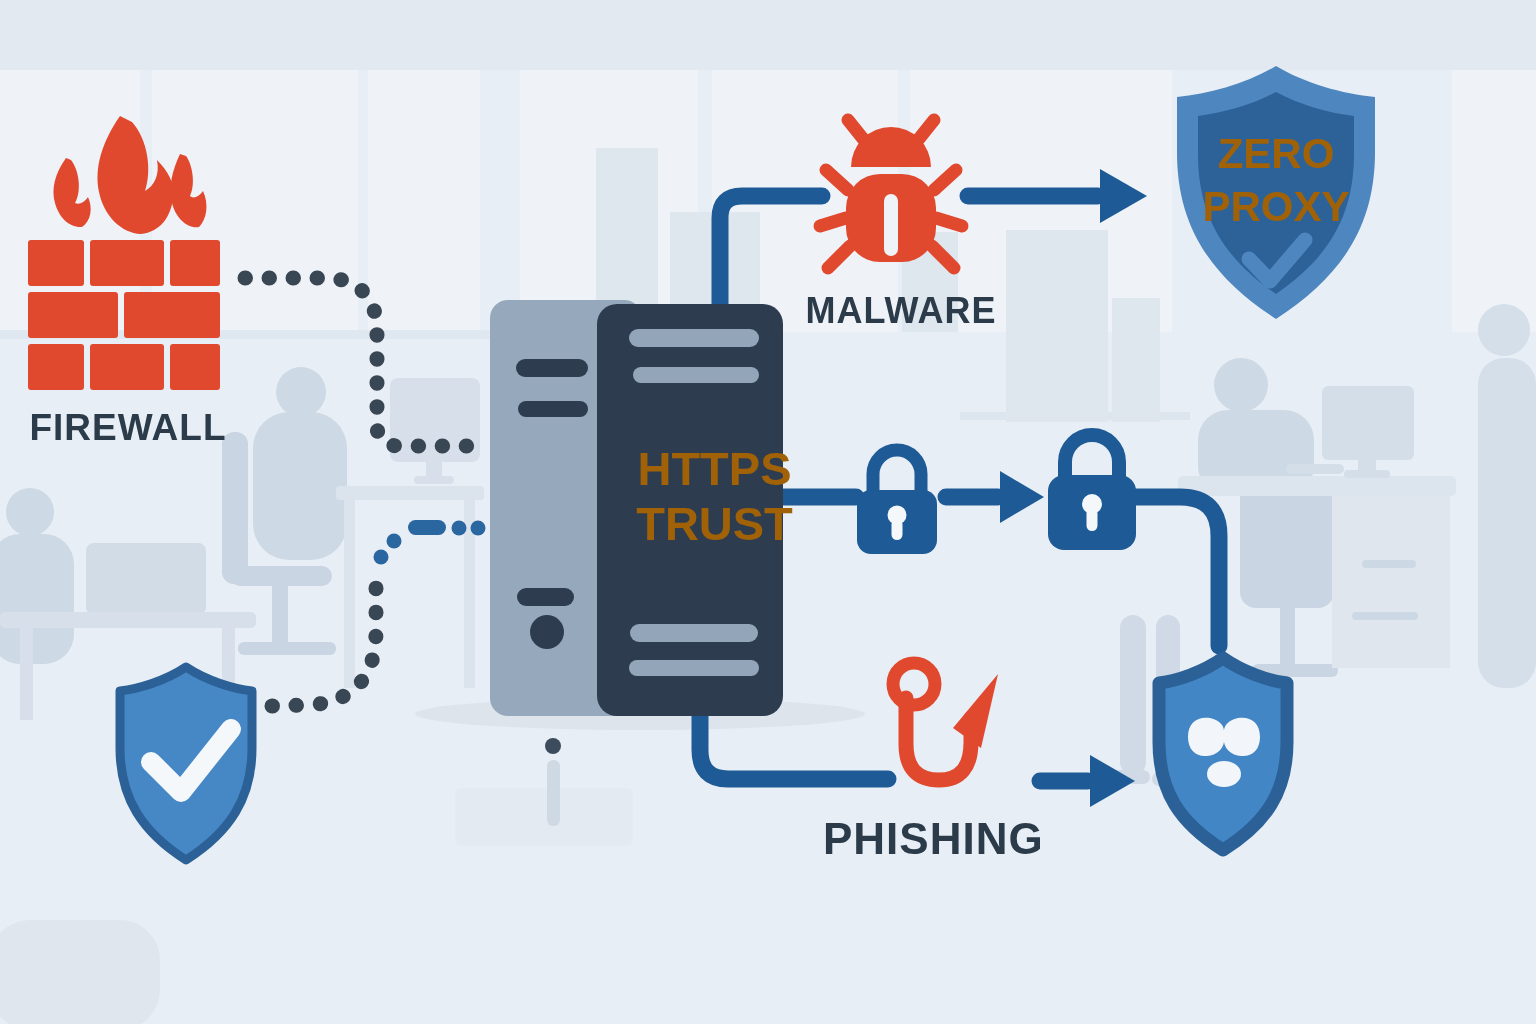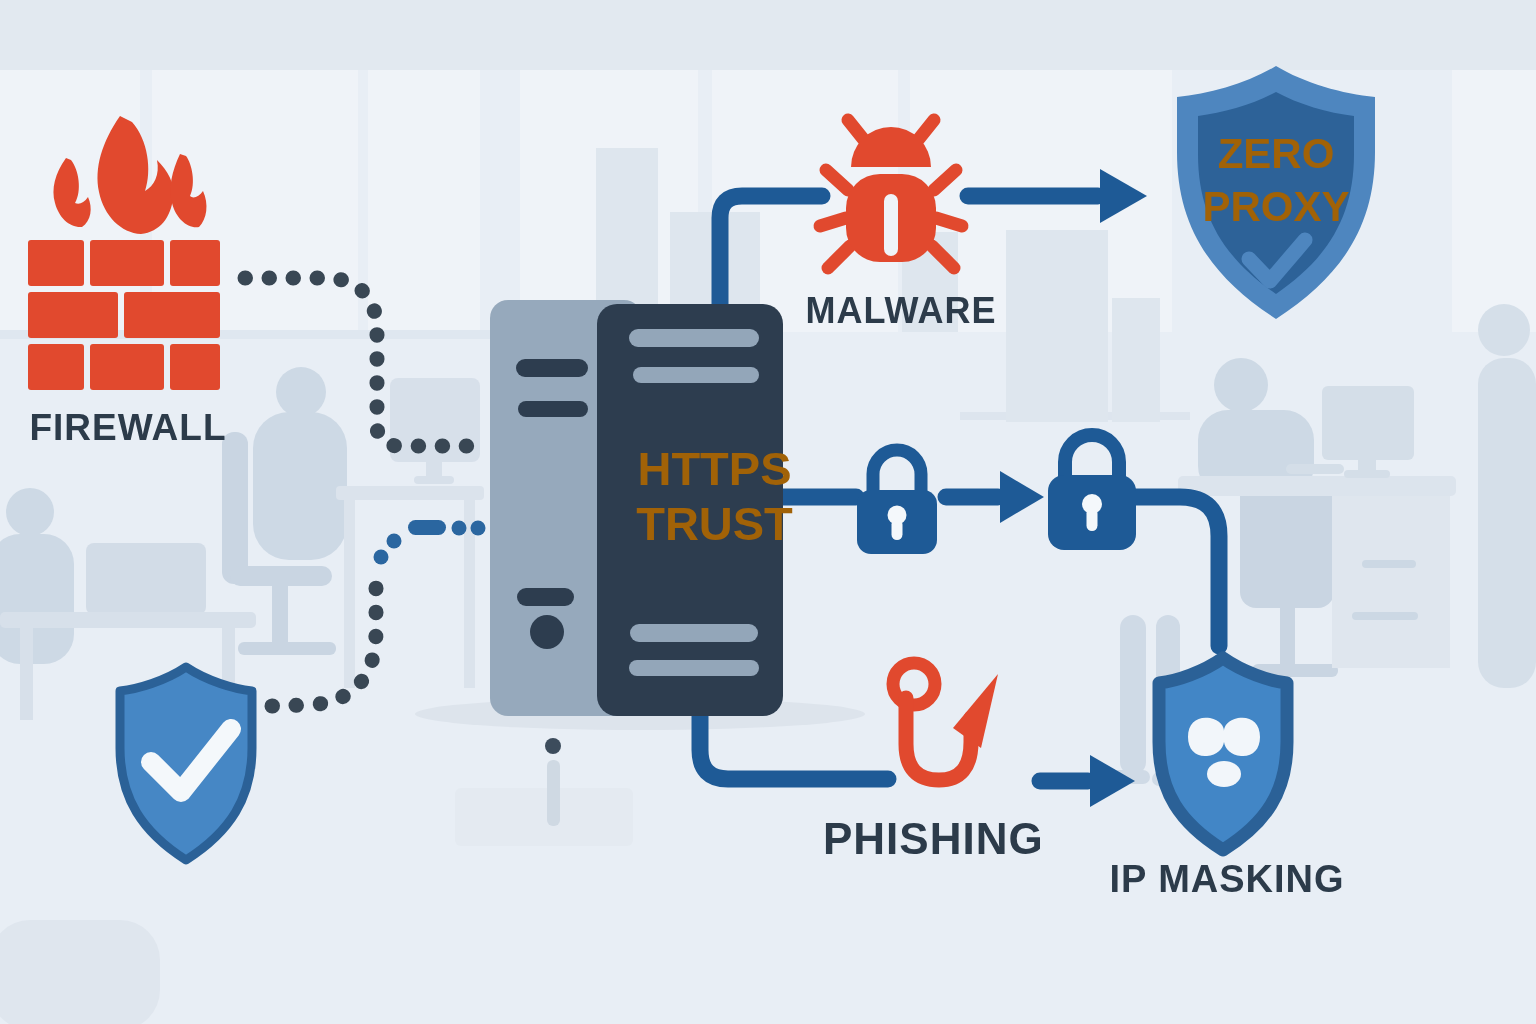--- a/index.html
+++ b/index.html
@@ -265,21 +265,20 @@
     <ellipse cx="1224" cy="774" rx="17" ry="13" fill="#f2f6fa"></ellipse>
   </g>
 </svg>
 
 <div class="node-label" id="firewall-label">FIREWALL</div>
 
 <div class="node-label" id="malware-label">MALWARE</div>
 
 <div class="node-label" id="phishing-label">PHISHING</div>
 
-<div class="node-label" id="ip-masking-label">IP MASKING</div>
 
 <div class="node-label on-dark" id="server-label">
   <div>HTTPS</div>
   <div>TRUST</div>
 </div>
 
 <div class="node-label on-dark" id="zero-trust-label">
   <div>ZERO</div>
   <div>PROXY</div>
 </div>

